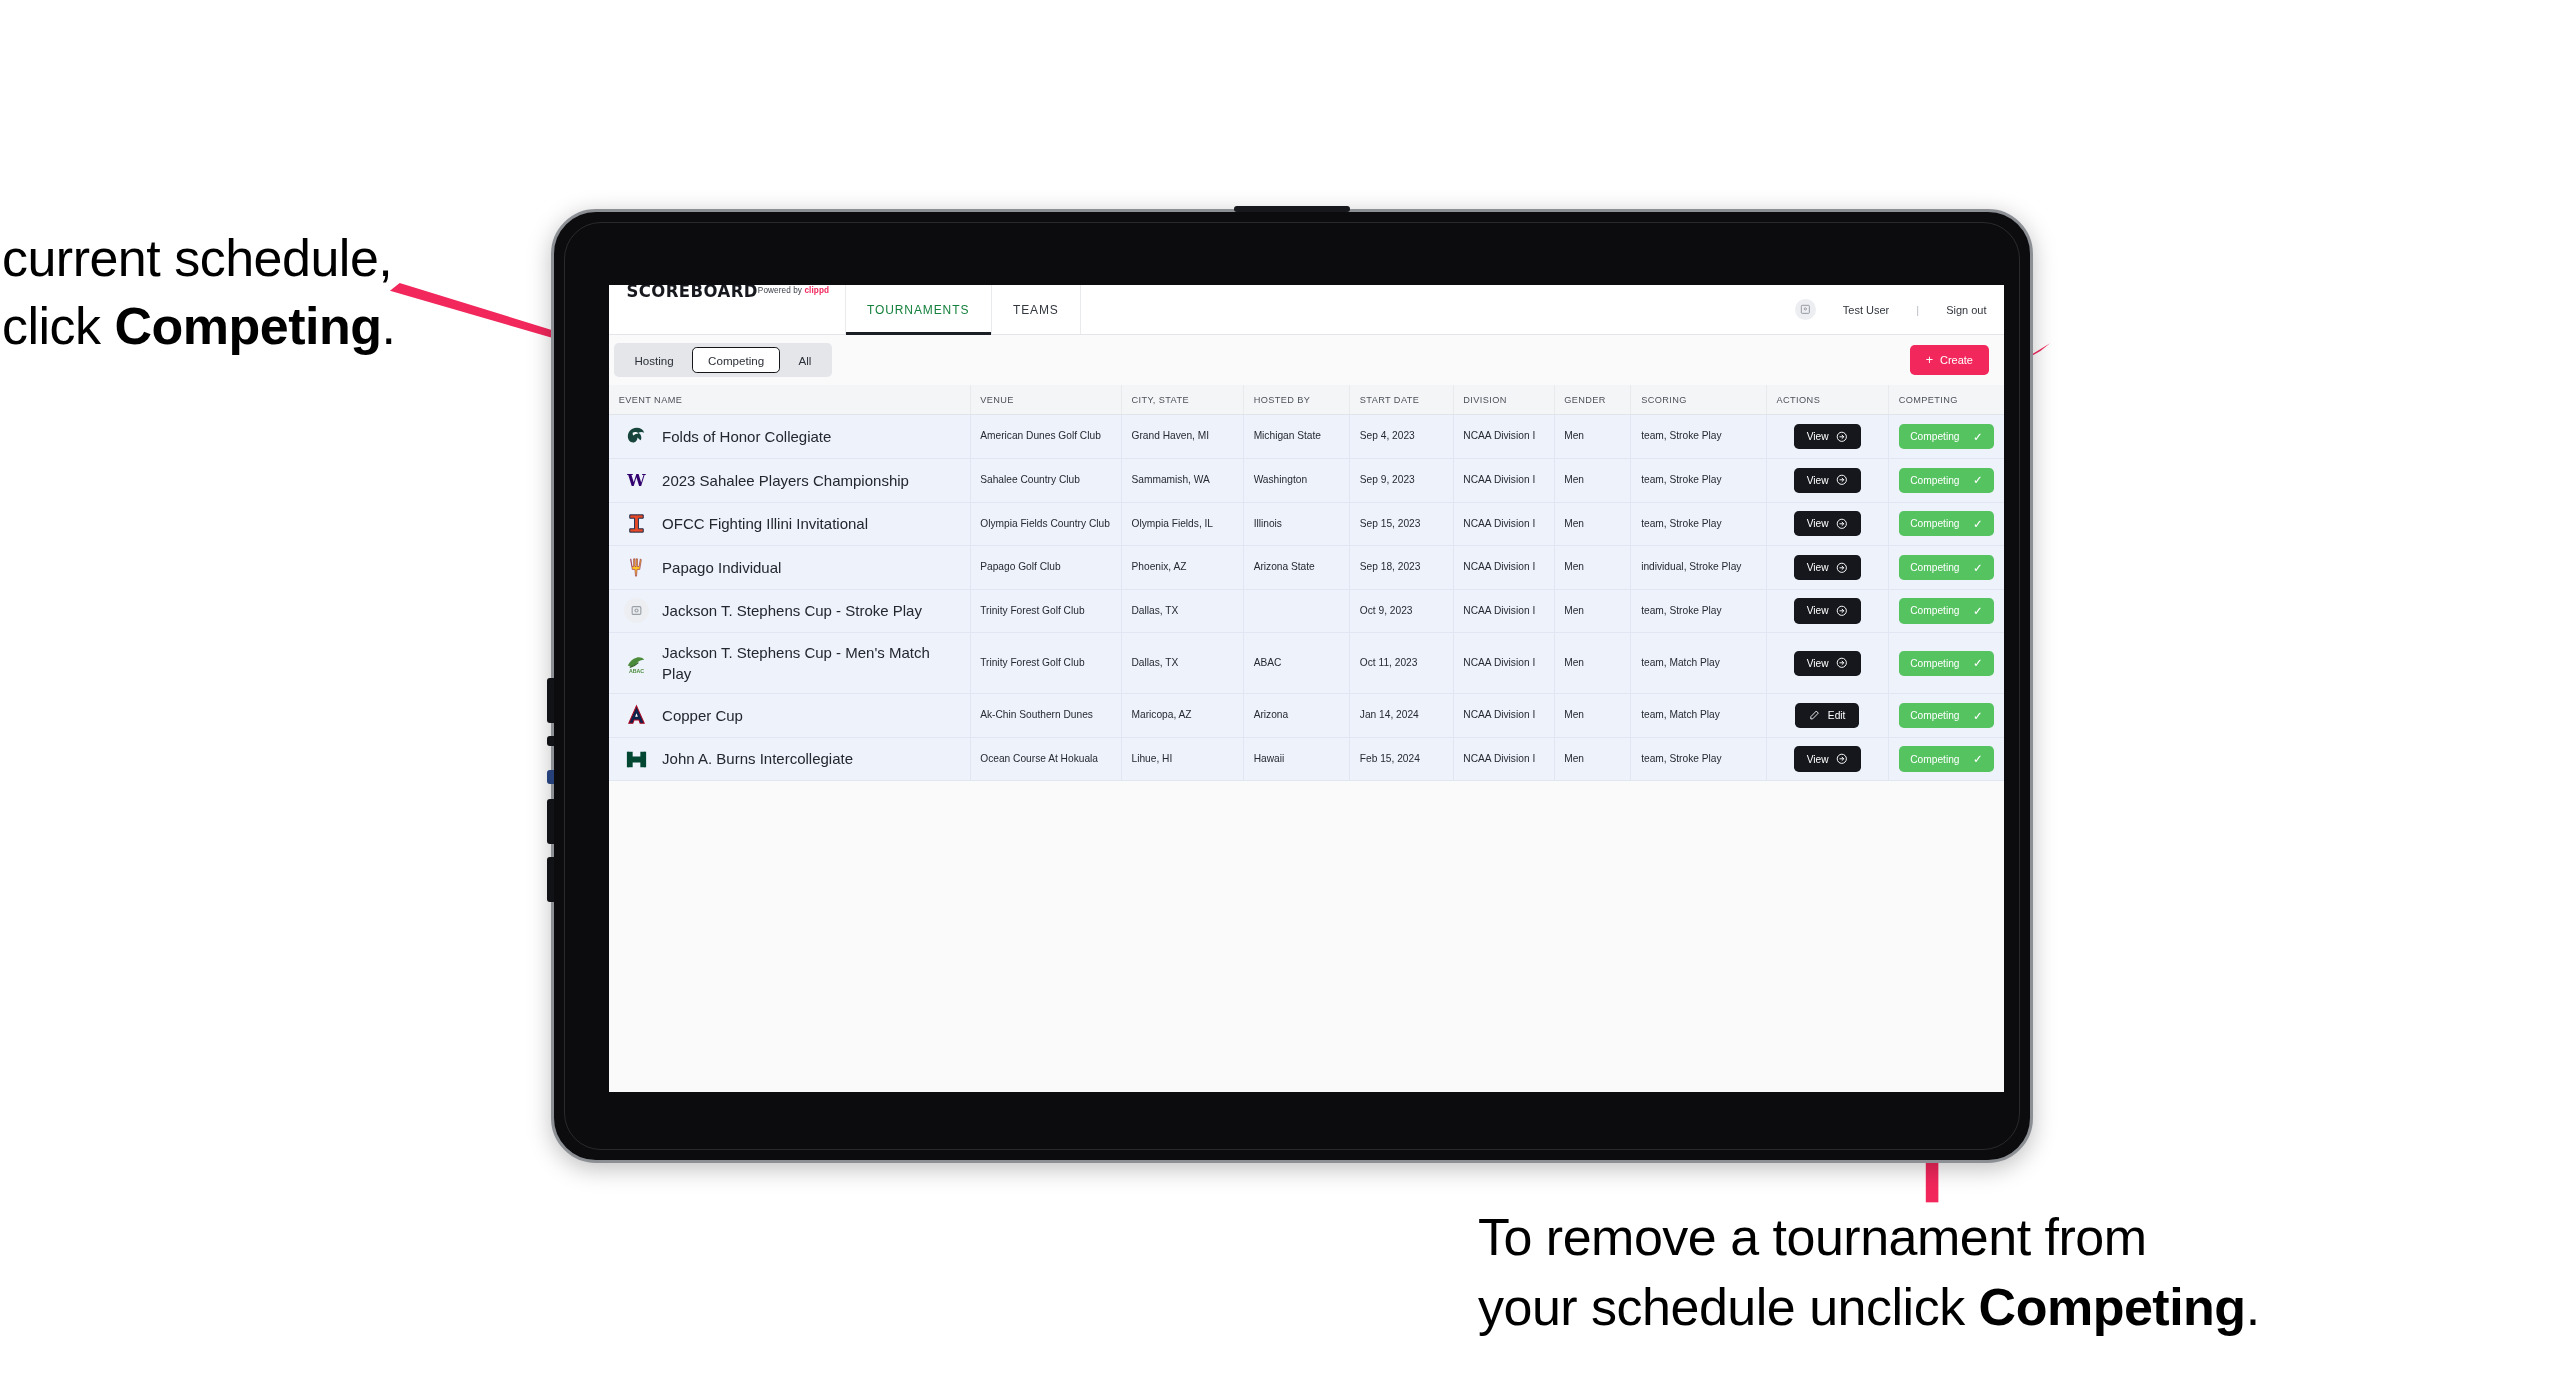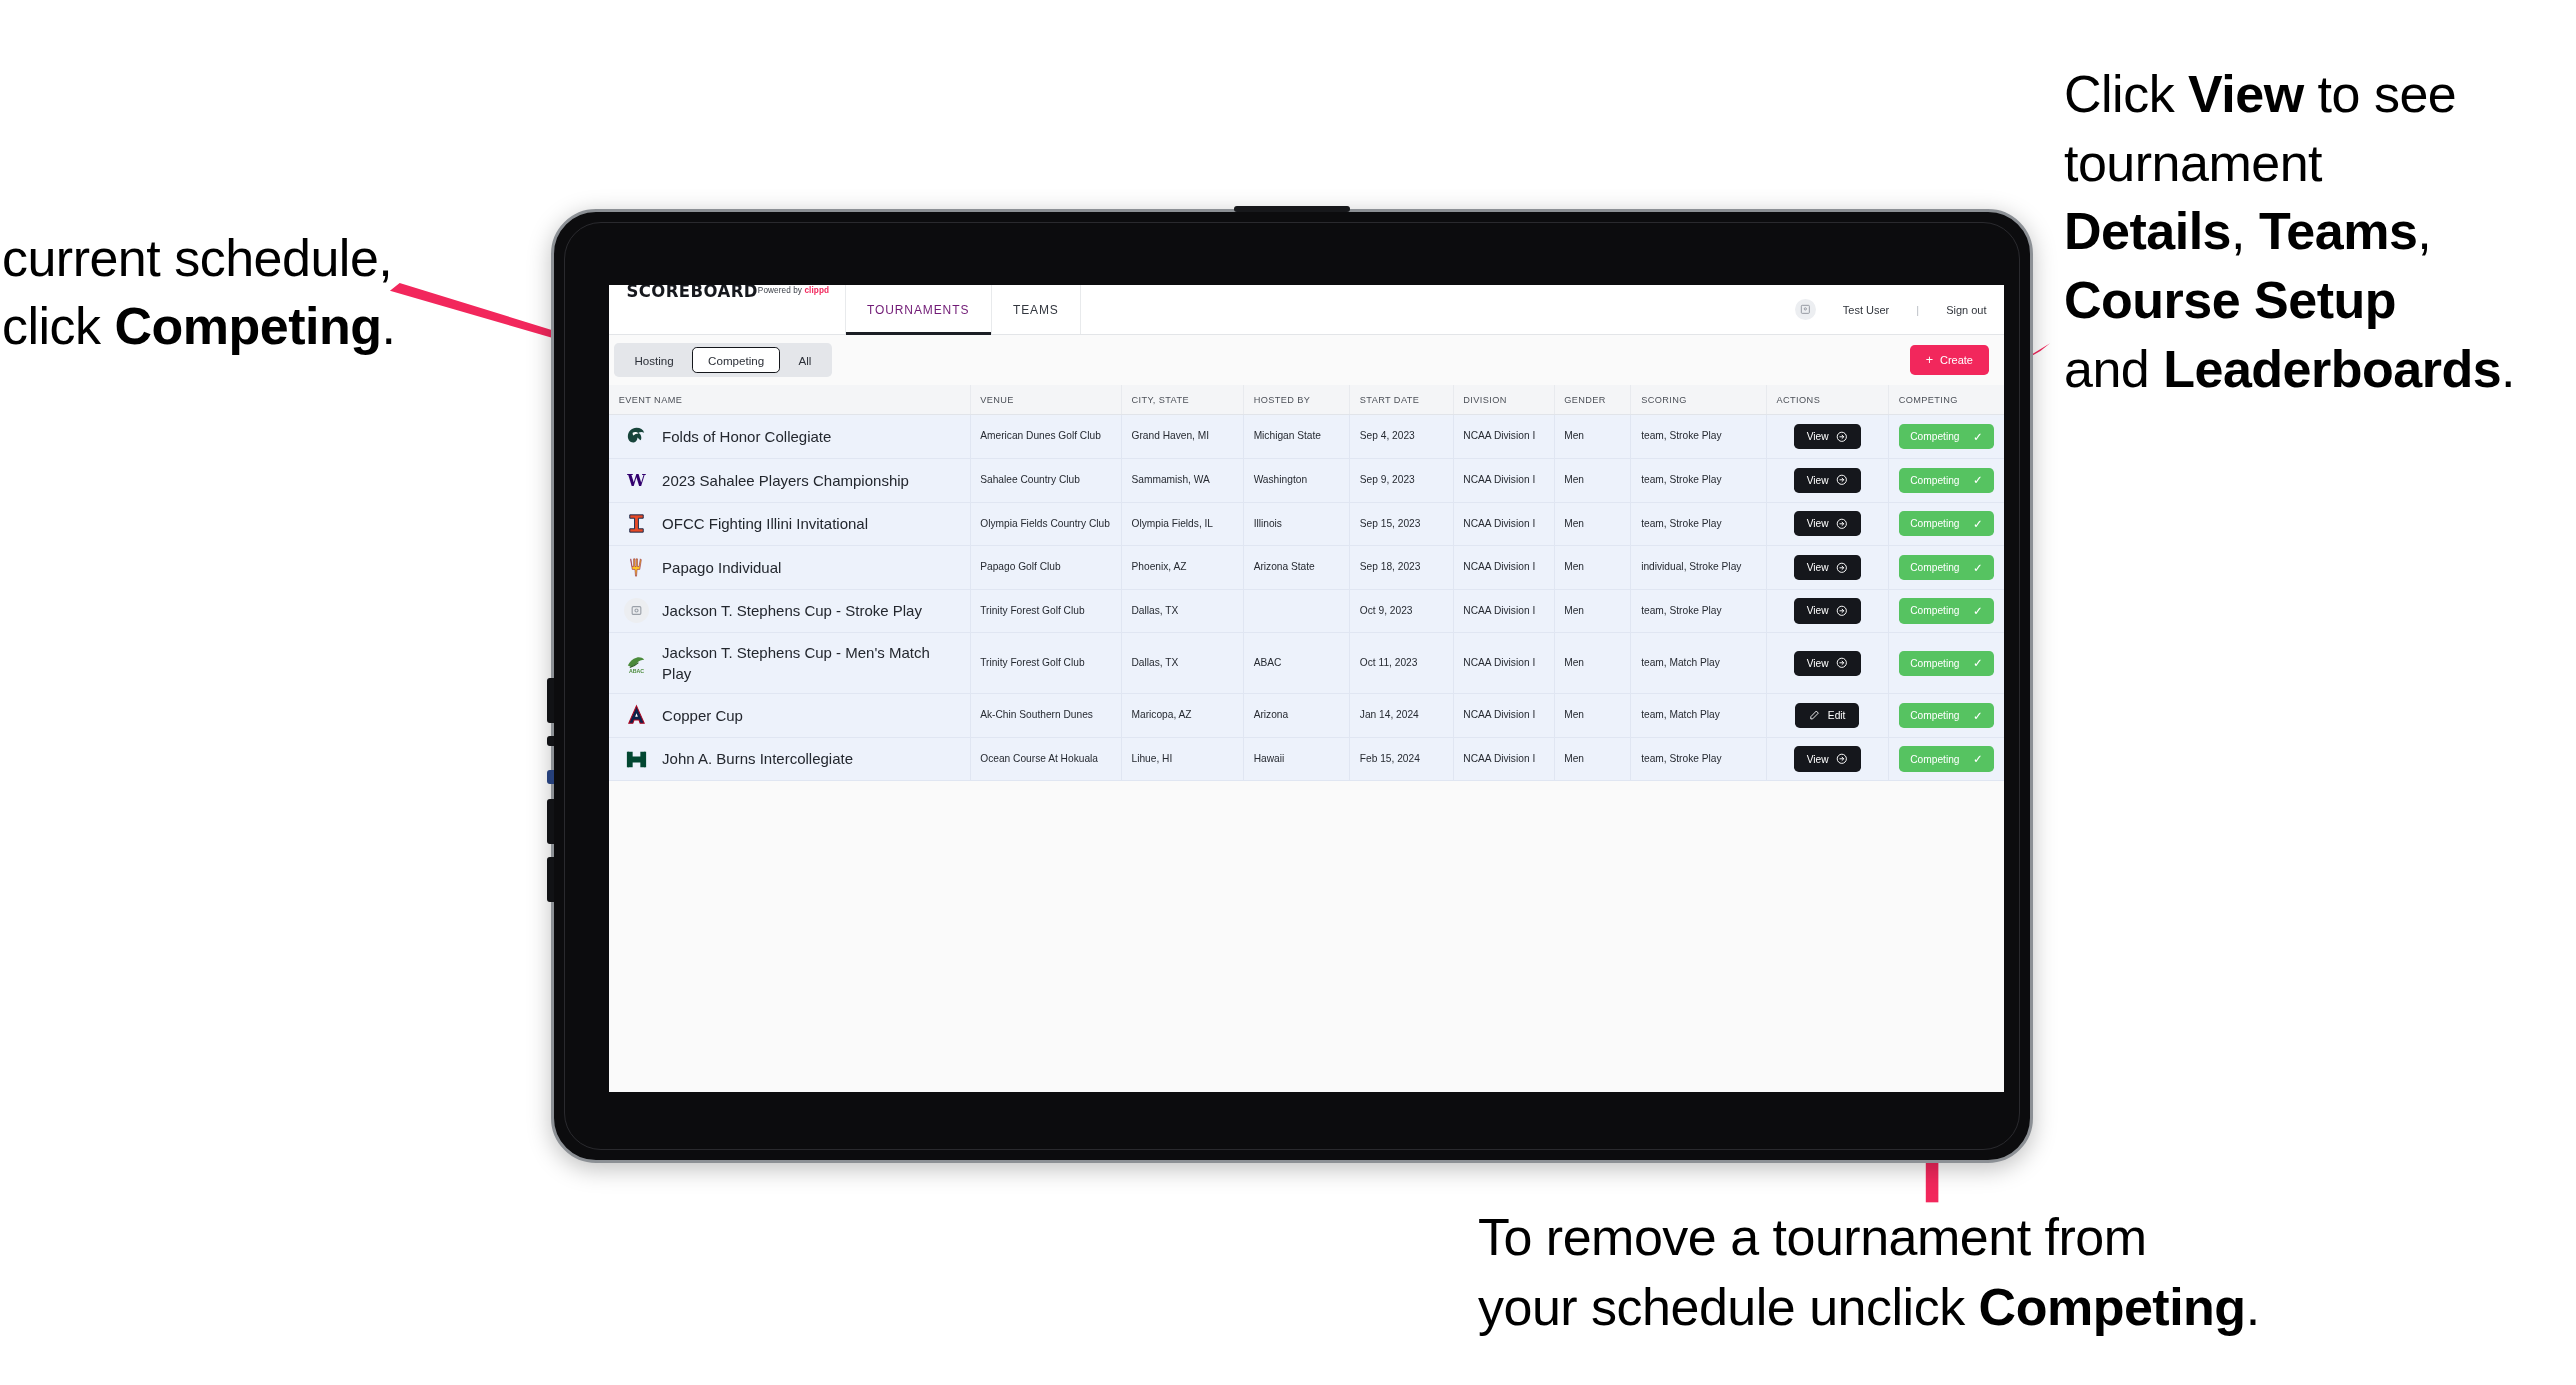--- a/index.html
+++ b/index.html
@@ -76,21 +76,21 @@
     transform: scaleY(1.12); transform-origin: left center;
   }
   #brand-sub { font-size: 8.2px; color: #3c4049; margin-top: 1px; letter-spacing: 0.1px; }
   #brand-sub .brand-accent { color: #f2275c; font-weight: 700; }
 
   .navtab {
     display: flex; align-items: center; padding: 0 21.3px;
     font-size: 12px; letter-spacing: 0.9px; color: #33373f;
     border-left: 1px solid #e8eaec; position: relative; cursor: pointer;
   }
-  .navtab.active { color: #701a75; }
+  .navtab.active { color: #15803d; }
   .navtab.active::after {
     content: ""; position: absolute; left: 0; right: 0; bottom: -1px;
     height: 2.9px; background: #1b1e24;
   }
   #appbar-spacer { flex: 1; border-left: 1px solid #e8eaec; }
   #user-area {
     display: flex; align-items: center; gap: 27px;
     padding: 0 17.5px 0 13.6px; font-size: 11px; color: #2d3139;
   }
   #user-avatar {
@@ -176,27 +176,20 @@
 <body>
 
 <div id="root">
 
   <div class="callout" id="callout-left">
     <br>
     <span>current schedule,</span><br>
     <span>click </span><b>Competing</b><span>.</span>
   </div>
 
-  <div class="callout" id="callout-right">
-    <span>Click </span><b>View</b><span> to see</span><br>
-    <span>tournament</span><br>
-    <b>Details</b><span>, </span><b>Teams</b><span>,</span><br>
-    <b>Course Setup</b><br>
-    <span>and </span><b>Leaderboards</b><span>.</span>
-  </div>
 
   <div class="callout" id="callout-bottom">
     <span>To remove a tournament from</span><br>
     <span>your schedule unclick </span><b>Competing</b><span>.</span>
   </div>
 
   <svg class="arrow" style="left:388px; top:281px;" width="349" height="126" viewBox="0 0 360 130">
     <g fill="#f2275c">
       <path d="M2 10 L250 82 L232 104 L300 122 L286 60 L264 80 L12 2 Z"></path>
       <polygon points="300,122 286,60 232,104"></polygon>

